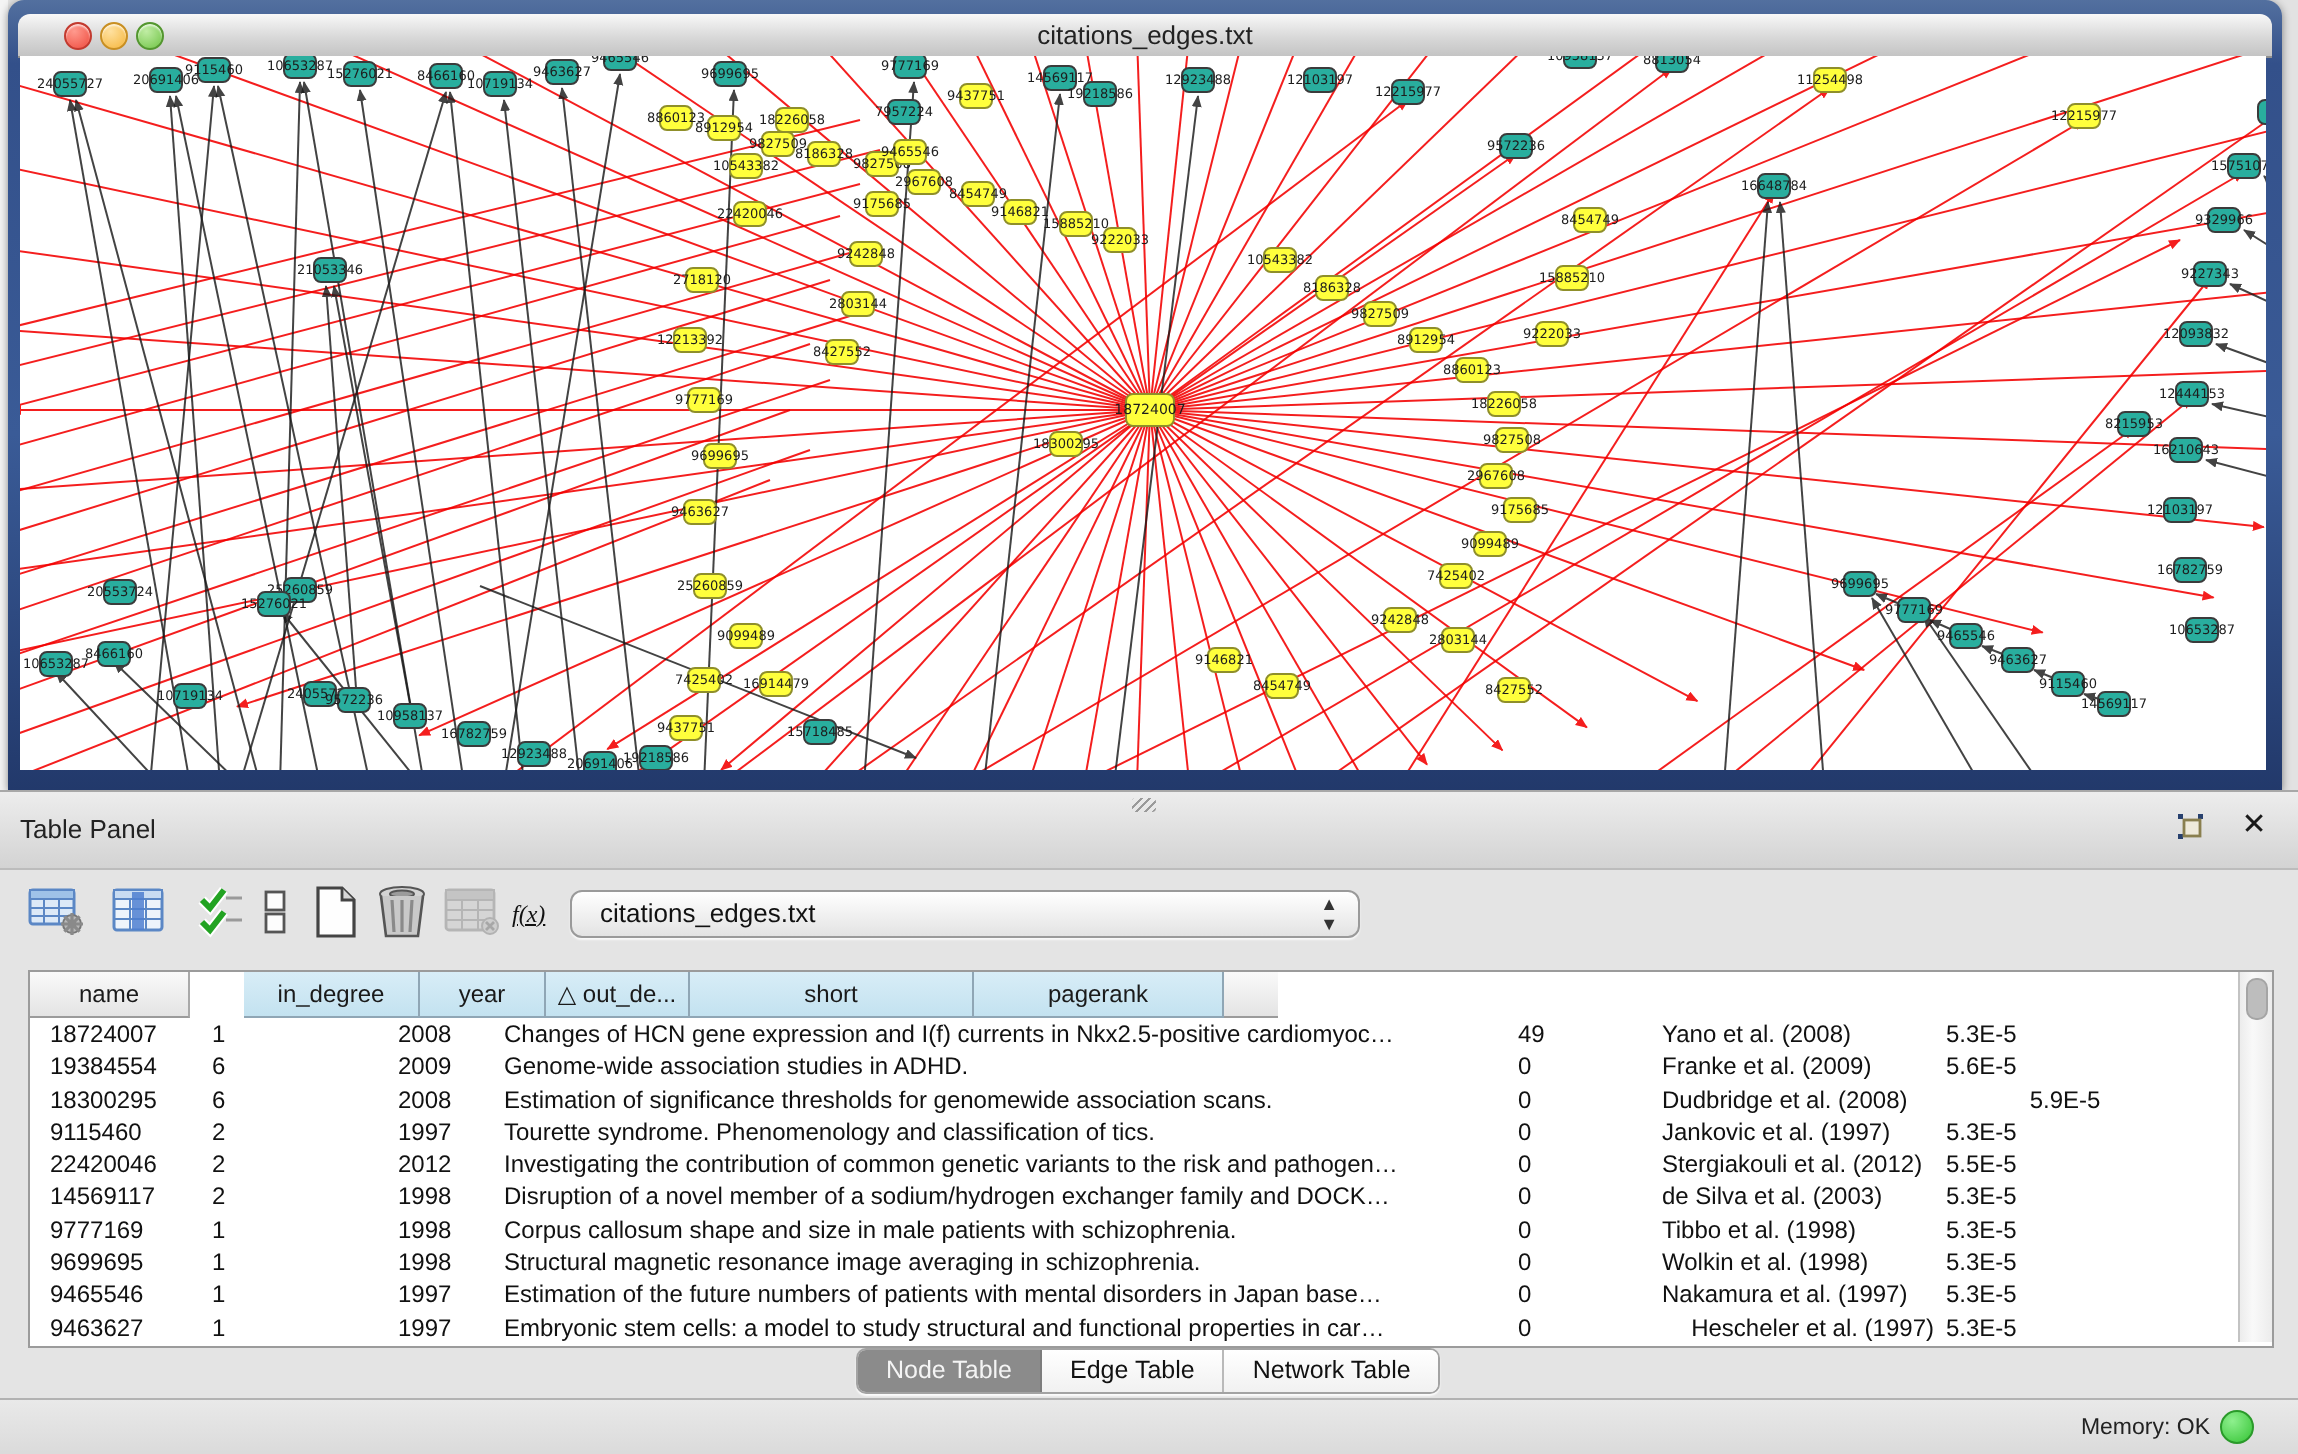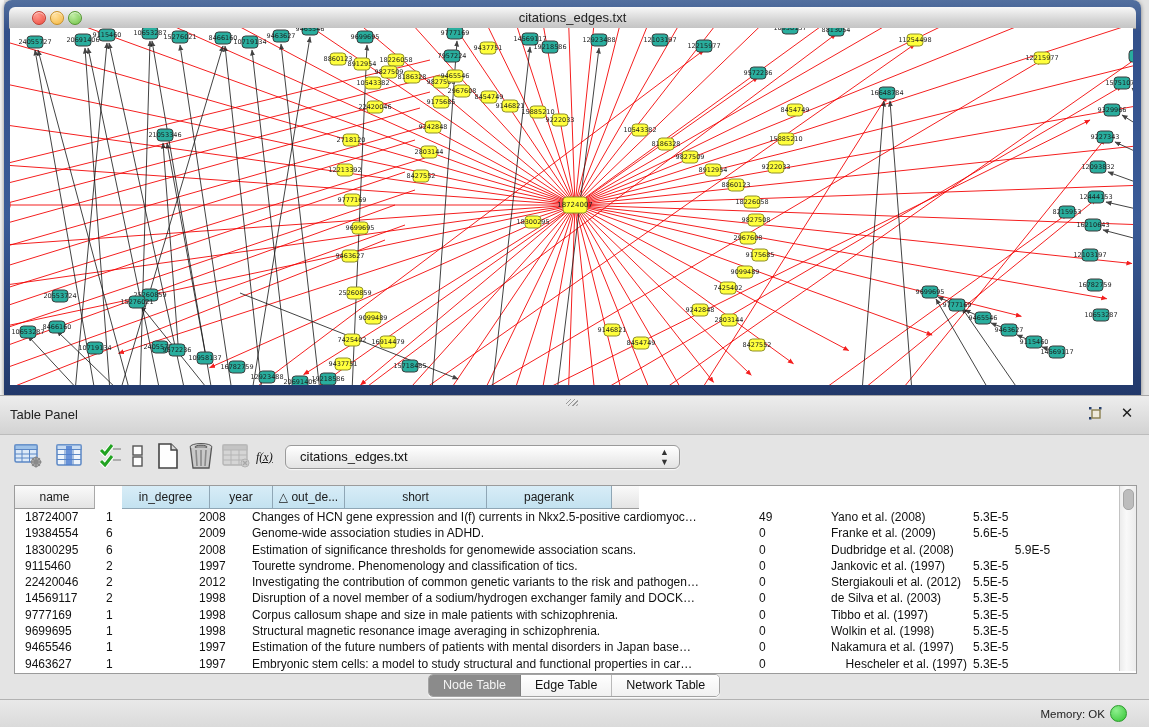--- a/index.html
+++ b/index.html
@@ -780,21 +780,21 @@
             <div class="td" style="width: 72px; padding-left: 6px;">0</div>
             <div class="td" style="width: 142px; padding-left: 6px;">de Silva et al. (2003)</div>
             <div class="td" style="width: 125px; padding-left: 6px;">5.3E-5</div>
           </div>
           <div class="tr">
             <div class="td" style="width: 80px; padding-left: 10px;">9777169</div>
             <div class="td" style="width: 88px; padding-left: 11px;">1</div>
             <div class="td" style="width: 63px; padding-left: 16px;">1998</div>
             <div class="td" style="width: 507px; padding-left: 6px;">Corpus callosum shape and size in male patients with schizophrenia.</div>
             <div class="td" style="width: 72px; padding-left: 6px;">0</div>
-            <div class="td" style="width: 142px; padding-left: 6px;">Tibbo et al. (1997)</div>
+            <div class="td" style="width: 142px; padding-left: 6px;">Tibbo et al. (1998)</div>
             <div class="td" style="width: 125px; padding-left: 6px;">5.3E-5</div>
           </div>
           <div class="tr">
             <div class="td" style="width: 80px; padding-left: 10px;">9699695</div>
             <div class="td" style="width: 88px; padding-left: 11px;">1</div>
             <div class="td" style="width: 63px; padding-left: 16px;">1998</div>
             <div class="td" style="width: 507px; padding-left: 6px;">Structural magnetic resonance image averaging in schizophrenia.</div>
             <div class="td" style="width: 72px; padding-left: 6px;">0</div>
             <div class="td" style="width: 142px; padding-left: 6px;">Wolkin et al. (1998)</div>
             <div class="td" style="width: 125px; padding-left: 6px;">5.3E-5</div>

